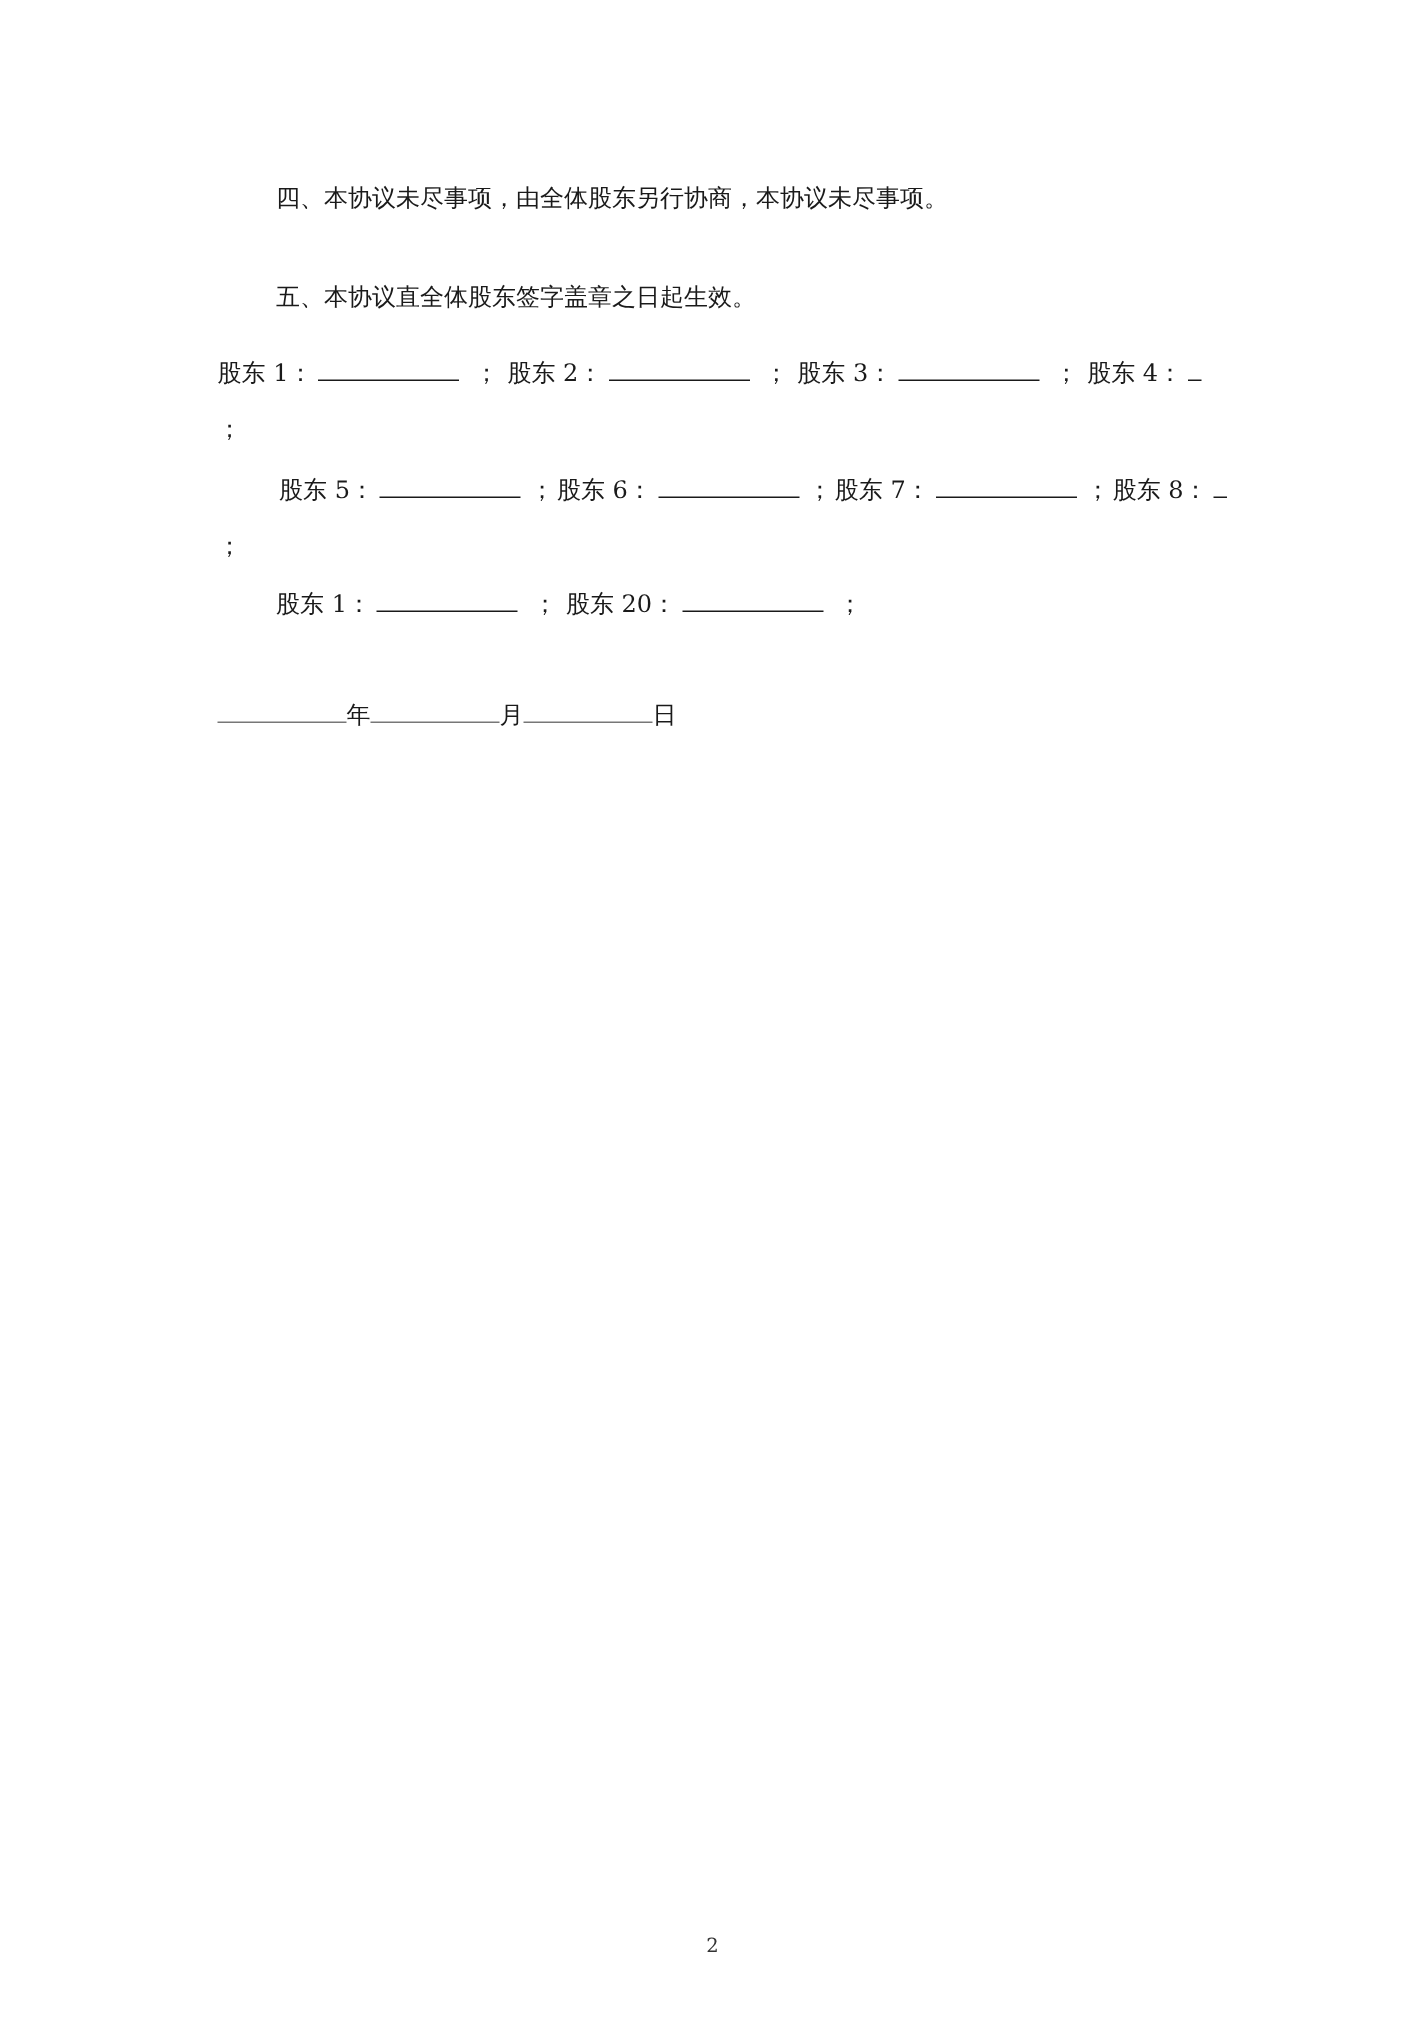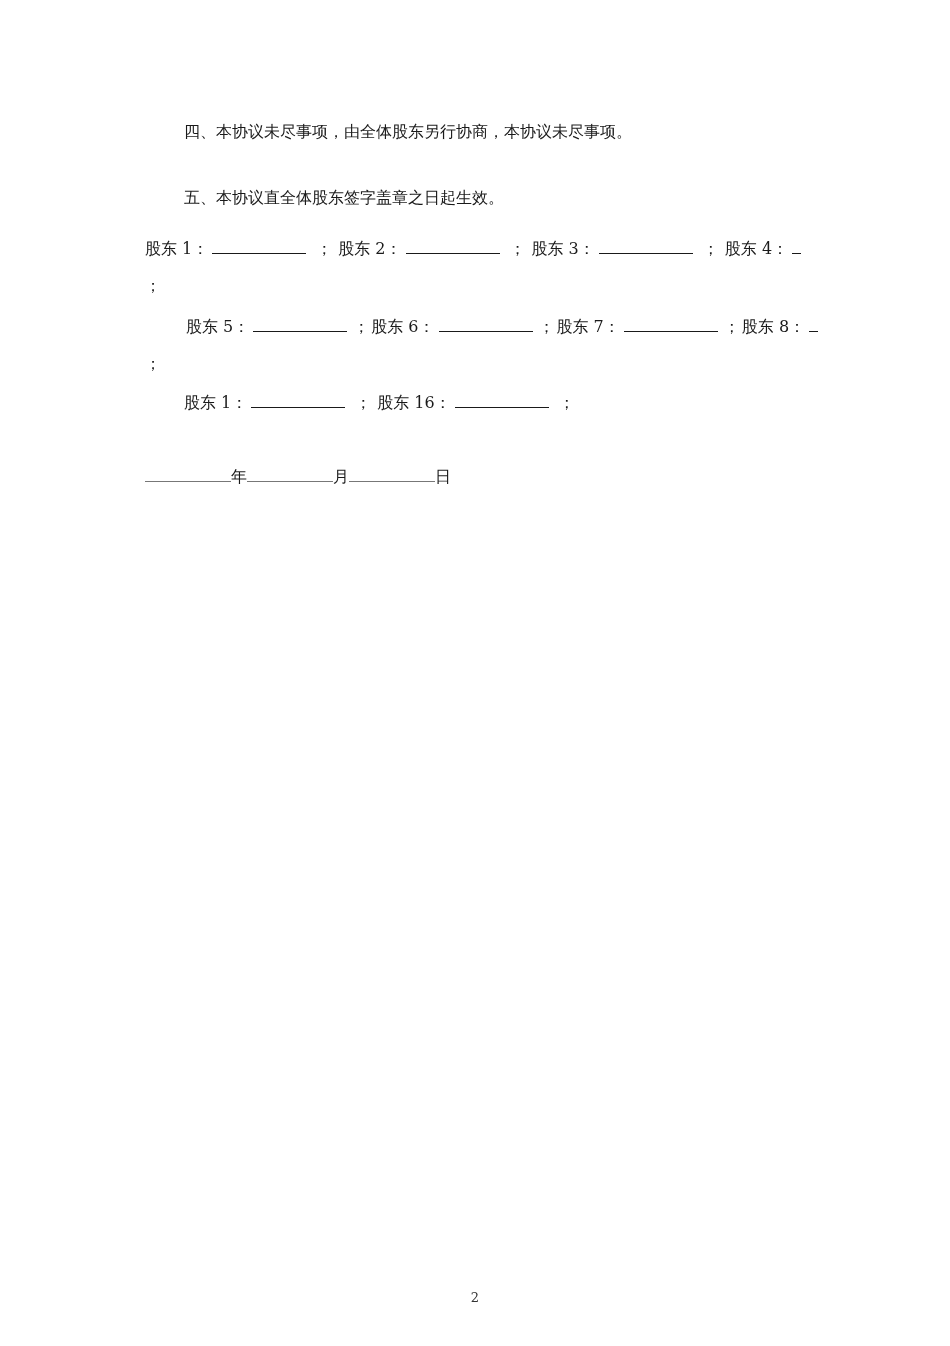--- a/index.html
+++ b/index.html
@@ -25,21 +25,21 @@
     <span class="sig"><span>股东 1：</span><span class="blank" style="width:94px"></span></span><span class="sep">；</span><span class="sig"><span>股东 2：</span><span class="blank" style="width:94px"></span></span><span class="sep">；</span><span class="sig"><span>股东 3：</span><span class="blank" style="width:94px"></span></span><span class="sep">；</span><span class="sig"><span>股东 4：</span><span class="blank" style="width:9px"></span></span>
   </div>
   <div class="line" style="top:276px; left:145px;">；</div>
 
   <div class="line" style="top:316px; left:186px;">
     <span class="sig"><span>股东 5：</span><span class="blank" style="width:94px"></span></span><span class="sep" style="margin:0 2px">；</span><span class="sig"><span>股东 6：</span><span class="blank" style="width:94px"></span></span><span class="sep" style="margin:0 2px">；</span><span class="sig"><span>股东 7：</span><span class="blank" style="width:94px"></span></span><span class="sep" style="margin:0 2px">；</span><span class="sig"><span>股东 8：</span><span class="blank" style="width:9px"></span></span>
   </div>
   <div class="line" style="top:354px; left:145px;">；</div>
 
   <div class="line" style="top:392px; left:184px;">
-    <span class="sig"><span>股东 1：</span><span class="blank" style="width:94px"></span></span><span class="sep">；</span><span class="sig"><span>股东 16：</span><span class="blank" style="width:94px"></span></span><span class="sep">；</span>
+    <span class="sig"><span>股东 1：</span><span class="blank" style="width:94px"></span></span><span class="sep">；</span><span class="sig"><span>股东 20：</span><span class="blank" style="width:94px"></span></span><span class="sep">；</span>
   </div>
 
   <div class="line" style="top:430px; left:145px;margin-top:36px;">
     <span class="blank light" style="width:86px"></span><span>年</span><span class="blank light" style="width:86px"></span><span>月</span><span class="blank light" style="width:86px"></span><span>日</span>
   </div>
 
   <div class="pagenum">2</div>
 </div>
 
 </body></html>

